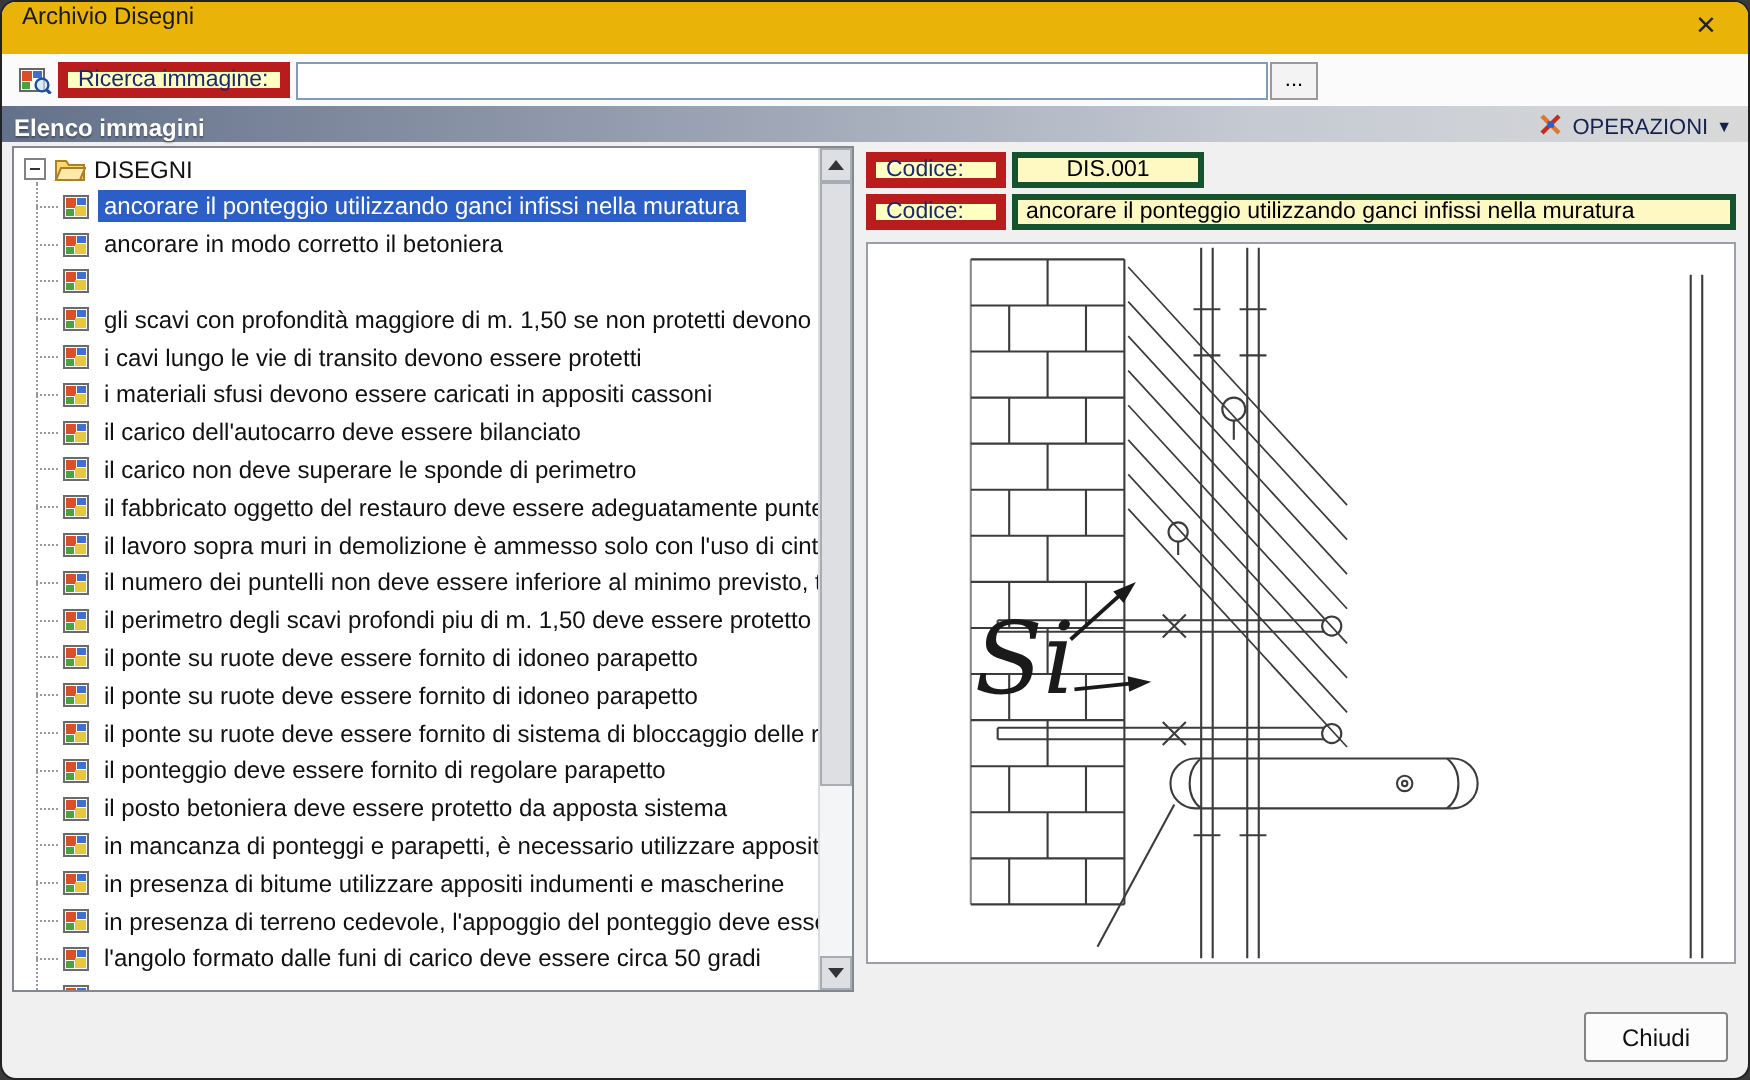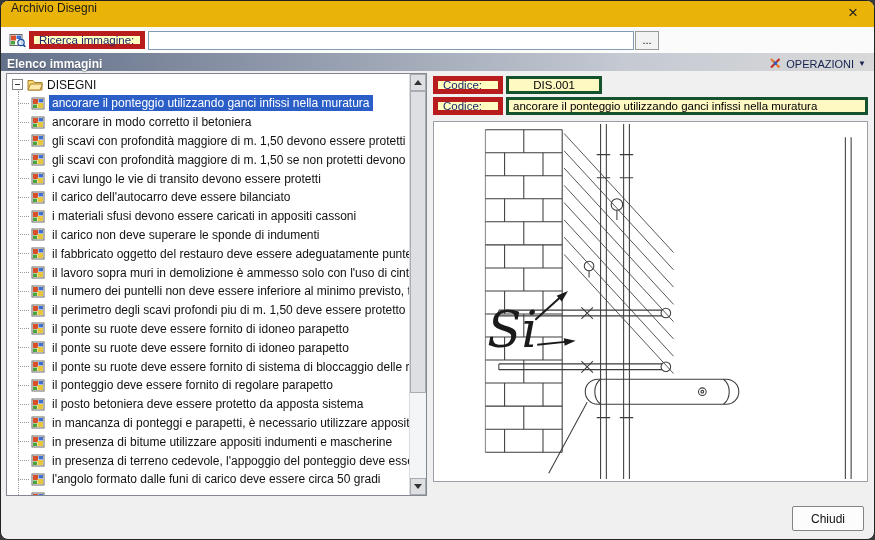--- a/index.html
+++ b/index.html
@@ -143,21 +143,20 @@
             <div class="tree-item">
               <span class="titem-icon">
                 <svg width="14" height="13" viewBox="0 0 14 13">
                   <rect x="1" y="1" width="12" height="11" fill="#fffef8" stroke="#6b6b6b"></rect>
                   <rect x="2" y="2" width="5" height="5" fill="#d94f2a"></rect>
                   <rect x="7.5" y="2" width="4.5" height="3.5" fill="#3f6fd1"></rect>
                   <rect x="2" y="7.5" width="4" height="3.5" fill="#49a33e"></rect>
                   <rect x="6.5" y="6" width="5.5" height="5" fill="#e8c63d"></rect>
                 </svg>
               </span>
-              <span class="titem-label">gli scavi con profondità maggiore di m. 1,50 devono essere protetti</span>
             </div>
             <div class="tree-item">
               <span class="titem-icon">
                 <svg width="14" height="13" viewBox="0 0 14 13">
                   <rect x="1" y="1" width="12" height="11" fill="#fffef8" stroke="#6b6b6b"></rect>
                   <rect x="2" y="2" width="5" height="5" fill="#d94f2a"></rect>
                   <rect x="7.5" y="2" width="4.5" height="3.5" fill="#3f6fd1"></rect>
                   <rect x="2" y="7.5" width="4" height="3.5" fill="#49a33e"></rect>
                   <rect x="6.5" y="6" width="5.5" height="5" fill="#e8c63d"></rect>
                 </svg>
@@ -179,45 +178,45 @@
             <div class="tree-item">
               <span class="titem-icon">
                 <svg width="14" height="13" viewBox="0 0 14 13">
                   <rect x="1" y="1" width="12" height="11" fill="#fffef8" stroke="#6b6b6b"></rect>
                   <rect x="2" y="2" width="5" height="5" fill="#d94f2a"></rect>
                   <rect x="7.5" y="2" width="4.5" height="3.5" fill="#3f6fd1"></rect>
                   <rect x="2" y="7.5" width="4" height="3.5" fill="#49a33e"></rect>
                   <rect x="6.5" y="6" width="5.5" height="5" fill="#e8c63d"></rect>
                 </svg>
               </span>
+              <span class="titem-label">i materiali sfusi devono essere caricati in appositi cassoni</span>
+            </div>
+            <div class="tree-item">
+              <span class="titem-icon">
+                <svg width="14" height="13" viewBox="0 0 14 13">
+                  <rect x="1" y="1" width="12" height="11" fill="#fffef8" stroke="#6b6b6b"></rect>
+                  <rect x="2" y="2" width="5" height="5" fill="#d94f2a"></rect>
+                  <rect x="7.5" y="2" width="4.5" height="3.5" fill="#3f6fd1"></rect>
+                  <rect x="2" y="7.5" width="4" height="3.5" fill="#49a33e"></rect>
+                  <rect x="6.5" y="6" width="5.5" height="5" fill="#e8c63d"></rect>
+                </svg>
+              </span>
               <span class="titem-label">il carico dell'autocarro deve essere bilanciato</span>
             </div>
             <div class="tree-item">
               <span class="titem-icon">
                 <svg width="14" height="13" viewBox="0 0 14 13">
                   <rect x="1" y="1" width="12" height="11" fill="#fffef8" stroke="#6b6b6b"></rect>
                   <rect x="2" y="2" width="5" height="5" fill="#d94f2a"></rect>
                   <rect x="7.5" y="2" width="4.5" height="3.5" fill="#3f6fd1"></rect>
                   <rect x="2" y="7.5" width="4" height="3.5" fill="#49a33e"></rect>
                   <rect x="6.5" y="6" width="5.5" height="5" fill="#e8c63d"></rect>
                 </svg>
               </span>
-              <span class="titem-label">i materiali sfusi devono essere caricati in appositi cassoni</span>
-            </div>
-            <div class="tree-item">
-              <span class="titem-icon">
-                <svg width="14" height="13" viewBox="0 0 14 13">
-                  <rect x="1" y="1" width="12" height="11" fill="#fffef8" stroke="#6b6b6b"></rect>
-                  <rect x="2" y="2" width="5" height="5" fill="#d94f2a"></rect>
-                  <rect x="7.5" y="2" width="4.5" height="3.5" fill="#3f6fd1"></rect>
-                  <rect x="2" y="7.5" width="4" height="3.5" fill="#49a33e"></rect>
-                  <rect x="6.5" y="6" width="5.5" height="5" fill="#e8c63d"></rect>
-                </svg>
-              </span>
-              <span class="titem-label">il carico non deve superare le sponde di indumenti</span>
+              <span class="titem-label">il carico non deve superare le sponde di perimetro</span>
             </div>
             <div class="tree-item">
               <span class="titem-icon">
                 <svg width="14" height="13" viewBox="0 0 14 13">
                   <rect x="1" y="1" width="12" height="11" fill="#fffef8" stroke="#6b6b6b"></rect>
                   <rect x="2" y="2" width="5" height="5" fill="#d94f2a"></rect>
                   <rect x="7.5" y="2" width="4.5" height="3.5" fill="#3f6fd1"></rect>
                   <rect x="2" y="7.5" width="4" height="3.5" fill="#49a33e"></rect>
                   <rect x="6.5" y="6" width="5.5" height="5" fill="#e8c63d"></rect>
                 </svg>

